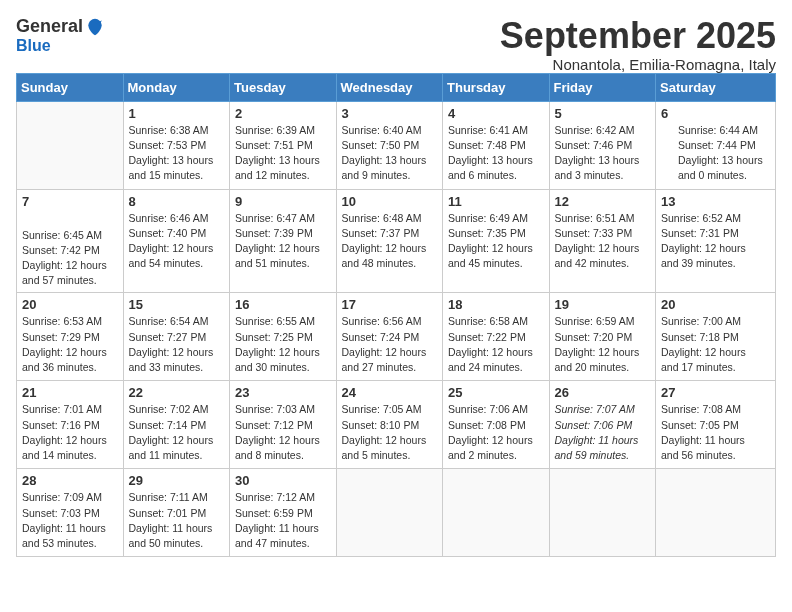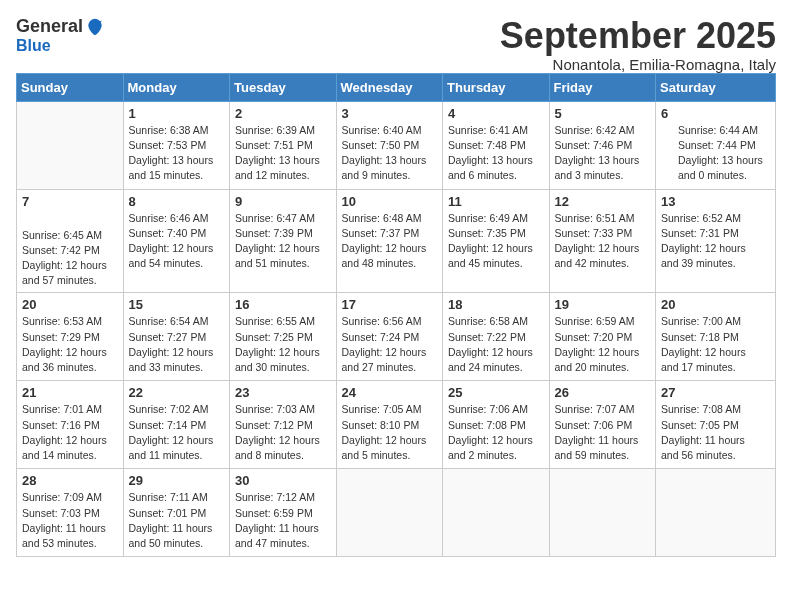--- a/index.html
+++ b/index.html
@@ -305,21 +305,21 @@
         </td>
         <td>
           <span class="day-number">25</span>
           <div class="cell-info" style="white-space: pre-line;">Sunrise: 7:06 AM
 Sunset: 7:08 PM
 Daylight: 12 hours
 and 2 minutes.</div>
         </td>
         <td>
           <span class="day-number">26</span>
-          <div class="cell-info" style="white-space: pre-line;">Sunrise: 7:07 AM
+          <div class="cell-info" style="white-space: pre-line; font-style: italic;">Sunrise: 7:07 AM
 Sunset: 7:06 PM
 Daylight: 11 hours
 and 59 minutes.</div>
         </td>
         <td>
           <span class="day-number">27</span>
           <div class="cell-info" style="white-space: pre-line;">Sunrise: 7:08 AM
 Sunset: 7:05 PM
 Daylight: 11 hours
 and 56 minutes.</div>

